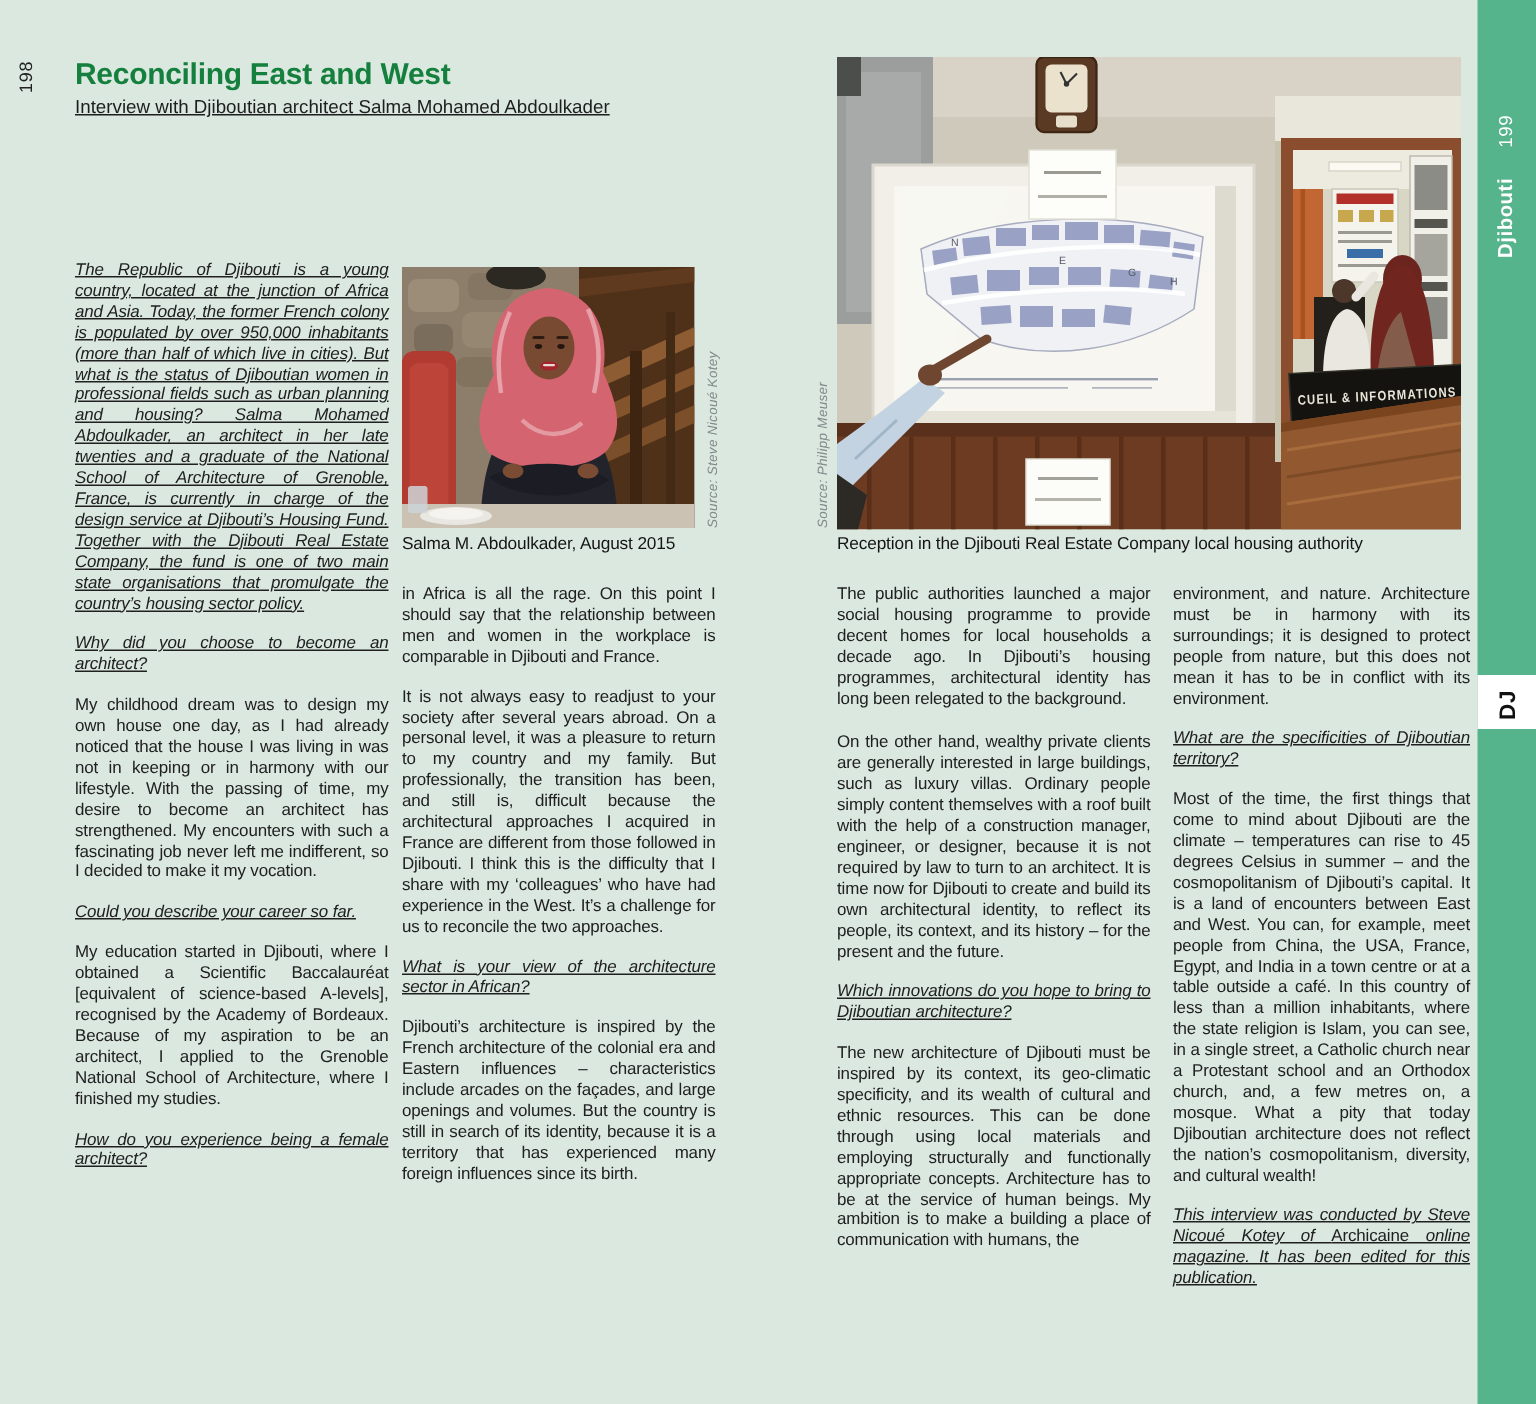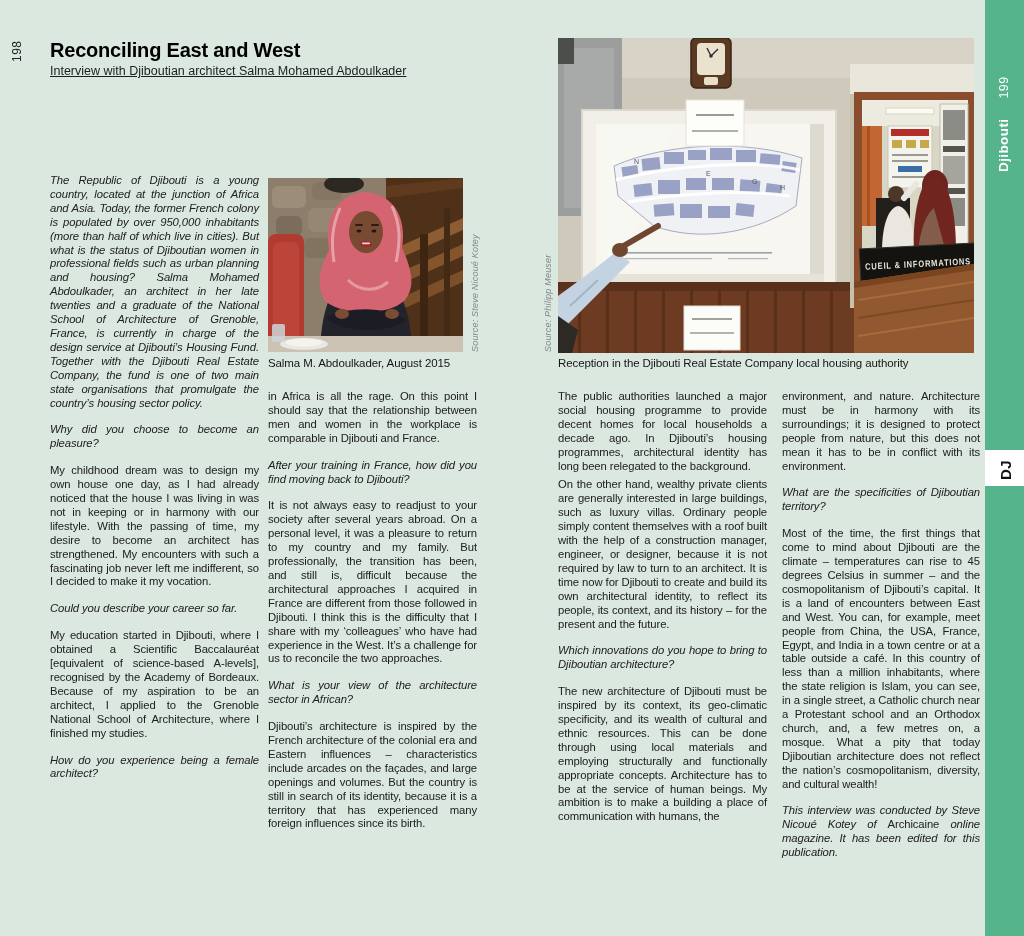--- a/index.html
+++ b/index.html
@@ -1,26 +1,26 @@
 <!DOCTYPE html>
 <html lang="en"><head>
 <meta charset="utf-8">
 <style>
   html,body{margin:0;padding:0;background:#ffffff;}
   .page{position:relative;width:1024px;height:936px;background:#dbe8e0;overflow:hidden;
         font-family:"Liberation Sans",sans-serif;color:#1e1e1e;}
   .vrot{position:absolute;transform:rotate(-90deg);transform-origin:left top;white-space:nowrap;}
   .pagenum-left{font-size:12px;color:#222;letter-spacing:.5px;}
-  .title{position:absolute;left:50px;top:26px;font-size:20px;font-weight:bold;letter-spacing:-.2px;color:#000000;}
+  .title{position:absolute;left:50px;top:26px;font-size:20px;font-weight:bold;letter-spacing:-.2px;color:#15803d;}
   .subtitle{position:absolute;left:50px;top:64px;font-size:12.5px;color:#1e1e1e;text-decoration:underline;}
   .col{position:absolute;text-align:justify;font-size:11.3px;line-height:13.9px;letter-spacing:-.1px;color:#202020;}
   .col p{margin:0 0 13px 0;}
-  .col p.tight{margin-bottom:5px;}
+  .col p.tight{margin-bottom:16px;}
   .col p.gap-top{margin-top:10px;}
-  .q{font-style:italic;}
+  .q{font-style:italic;text-decoration:underline;}
   .roman{font-style:normal;}
   .caption{position:absolute;font-size:11.5px;font-weight:normal;color:#151515;letter-spacing:-.1px;}
   .source{font-size:9px;font-style:italic;color:#82898a;letter-spacing:.2px;}
   .strip{position:absolute;right:0;top:0;width:39px;height:936px;background:#55b48c;}
   .strip-label{color:#fff;font-size:13.5px;font-weight:bold;letter-spacing:.4px;left:11px;top:172px;}
   .strip-num{font-weight:normal;margin-left:20px;font-size:12.5px;}
   .dj-tab{position:absolute;right:0;top:450px;width:39px;height:36px;background:#ffffff;}
   .dj-text{color:#111;font-size:15px;font-weight:bold;left:12px;top:30px;letter-spacing:.5px;}
   .photo{position:absolute;display:block;}
 </style>
@@ -229,30 +229,29 @@
         <path d="M300,280 L416,262" stroke="#7d4a26" stroke-width="2"></path>
         <path d="M300,298 L416,280" stroke="#a86c3c" stroke-width="2"></path>
       </g>
     </g>
   </svg>
   <span class="vrot source" style="left:543px;top:352px">Source: Philipp Meuser</span>
   <div class="caption" style="left:558px;top:357px;width:416px">Reception in the Djibouti Real Estate Company local housing authority</div>
 
   <section class="col" style="left:50px;top:174px;width:209px">
     <p class="q">The Republic of Djibouti is a young country, located at the junction of Africa and Asia. Today, the former French colony is populated by over 950,000 inhabitants (more than half of which live in cities). But what is the status of Djiboutian women in professional fields such as urban planning and housing? Salma Mohamed Abdoulkader, an architect in her late twenties and a graduate of the National School of Architecture of Grenoble, France, is currently in charge of the design service at Djibouti’s Housing Fund. Together with the Djibouti Real Estate Company, the fund is one of two main state organisations that promulgate the country’s housing sector policy.</p>
-    <p class="q">Why did you choose to become an pleasure?</p>
+    <p class="q">Why did you choose to become an architect?</p>
     <p>My childhood dream was to design my own house one day, as I had already noticed that the house I was living in was not in keeping or in harmony with our lifestyle. With the passing of time, my desire to become an architect has strengthened. My encounters with such a fascinating job never left me indifferent, so I decided to make it my vocation.</p>
     <p class="q">Could you describe your career so far.</p>
     <p>My education started in Djibouti, where I obtained a Scientific Baccalauréat [equivalent of science-based A-levels], recognised by the Academy of Bordeaux. Because of my aspiration to be an architect, I applied to the Grenoble National School of Architecture, where I finished my studies.</p>
     <p class="q">How do you experience being a female architect?</p>
   </section>
 
   <section class="col" style="left:268px;top:390px;width:209px">
     <p>in Africa is all the rage. On this point I should say that the relationship between men and women in the workplace is comparable in Djibouti and France.</p>
-    <p class="q">After your training in France, how did you find moving back to Djibouti?</p>
     <p>It is not always easy to readjust to your society after several years abroad. On a personal level, it was a pleasure to return to my country and my family. But professionally, the transition has been, and still is, difficult because the architectural approaches I acquired in France are different from those followed in Djibouti. I think this is the difficulty that I share with my ‘colleagues’ who have had experience in the West. It’s a challenge for us to reconcile the two approaches.</p>
     <p class="q">What is your view of the architecture sector in African?</p>
     <p>Djibouti’s architecture is inspired by the French architecture of the colonial era and Eastern influences – characteristics include arcades on the façades, and large openings and volumes. But the country is still in search of its identity, because it is a territory that has experienced many foreign influences since its birth.</p>
   </section>
 
   <section class="col" style="left:558px;top:390px;width:209px">
     <p class="tight">The public authorities launched a major social housing programme to provide decent homes for local households a decade ago. In Djibouti’s housing programmes, architectural identity has long been relegated to the background.</p>
     <p>On the other hand, wealthy private clients are generally interested in large buildings, such as luxury villas. Ordinary people simply content themselves with a roof built with the help of a construction manager, engineer, or designer, because it is not required by law to turn to an architect. It is time now for Djibouti to create and build its own architectural identity, to reflect its people, its context, and its history – for the present and the future.</p>
     <p class="q">Which innovations do you hope to bring to Djiboutian architecture?</p>
     <p>The new architecture of Djibouti must be inspired by its context, its geo-climatic specificity, and its wealth of cultural and ethnic resources. This can be done through using local materials and employing structurally and functionally appropriate concepts. Architecture has to be at the service of human beings. My ambition is to make a building a place of communication with humans, the</p>

